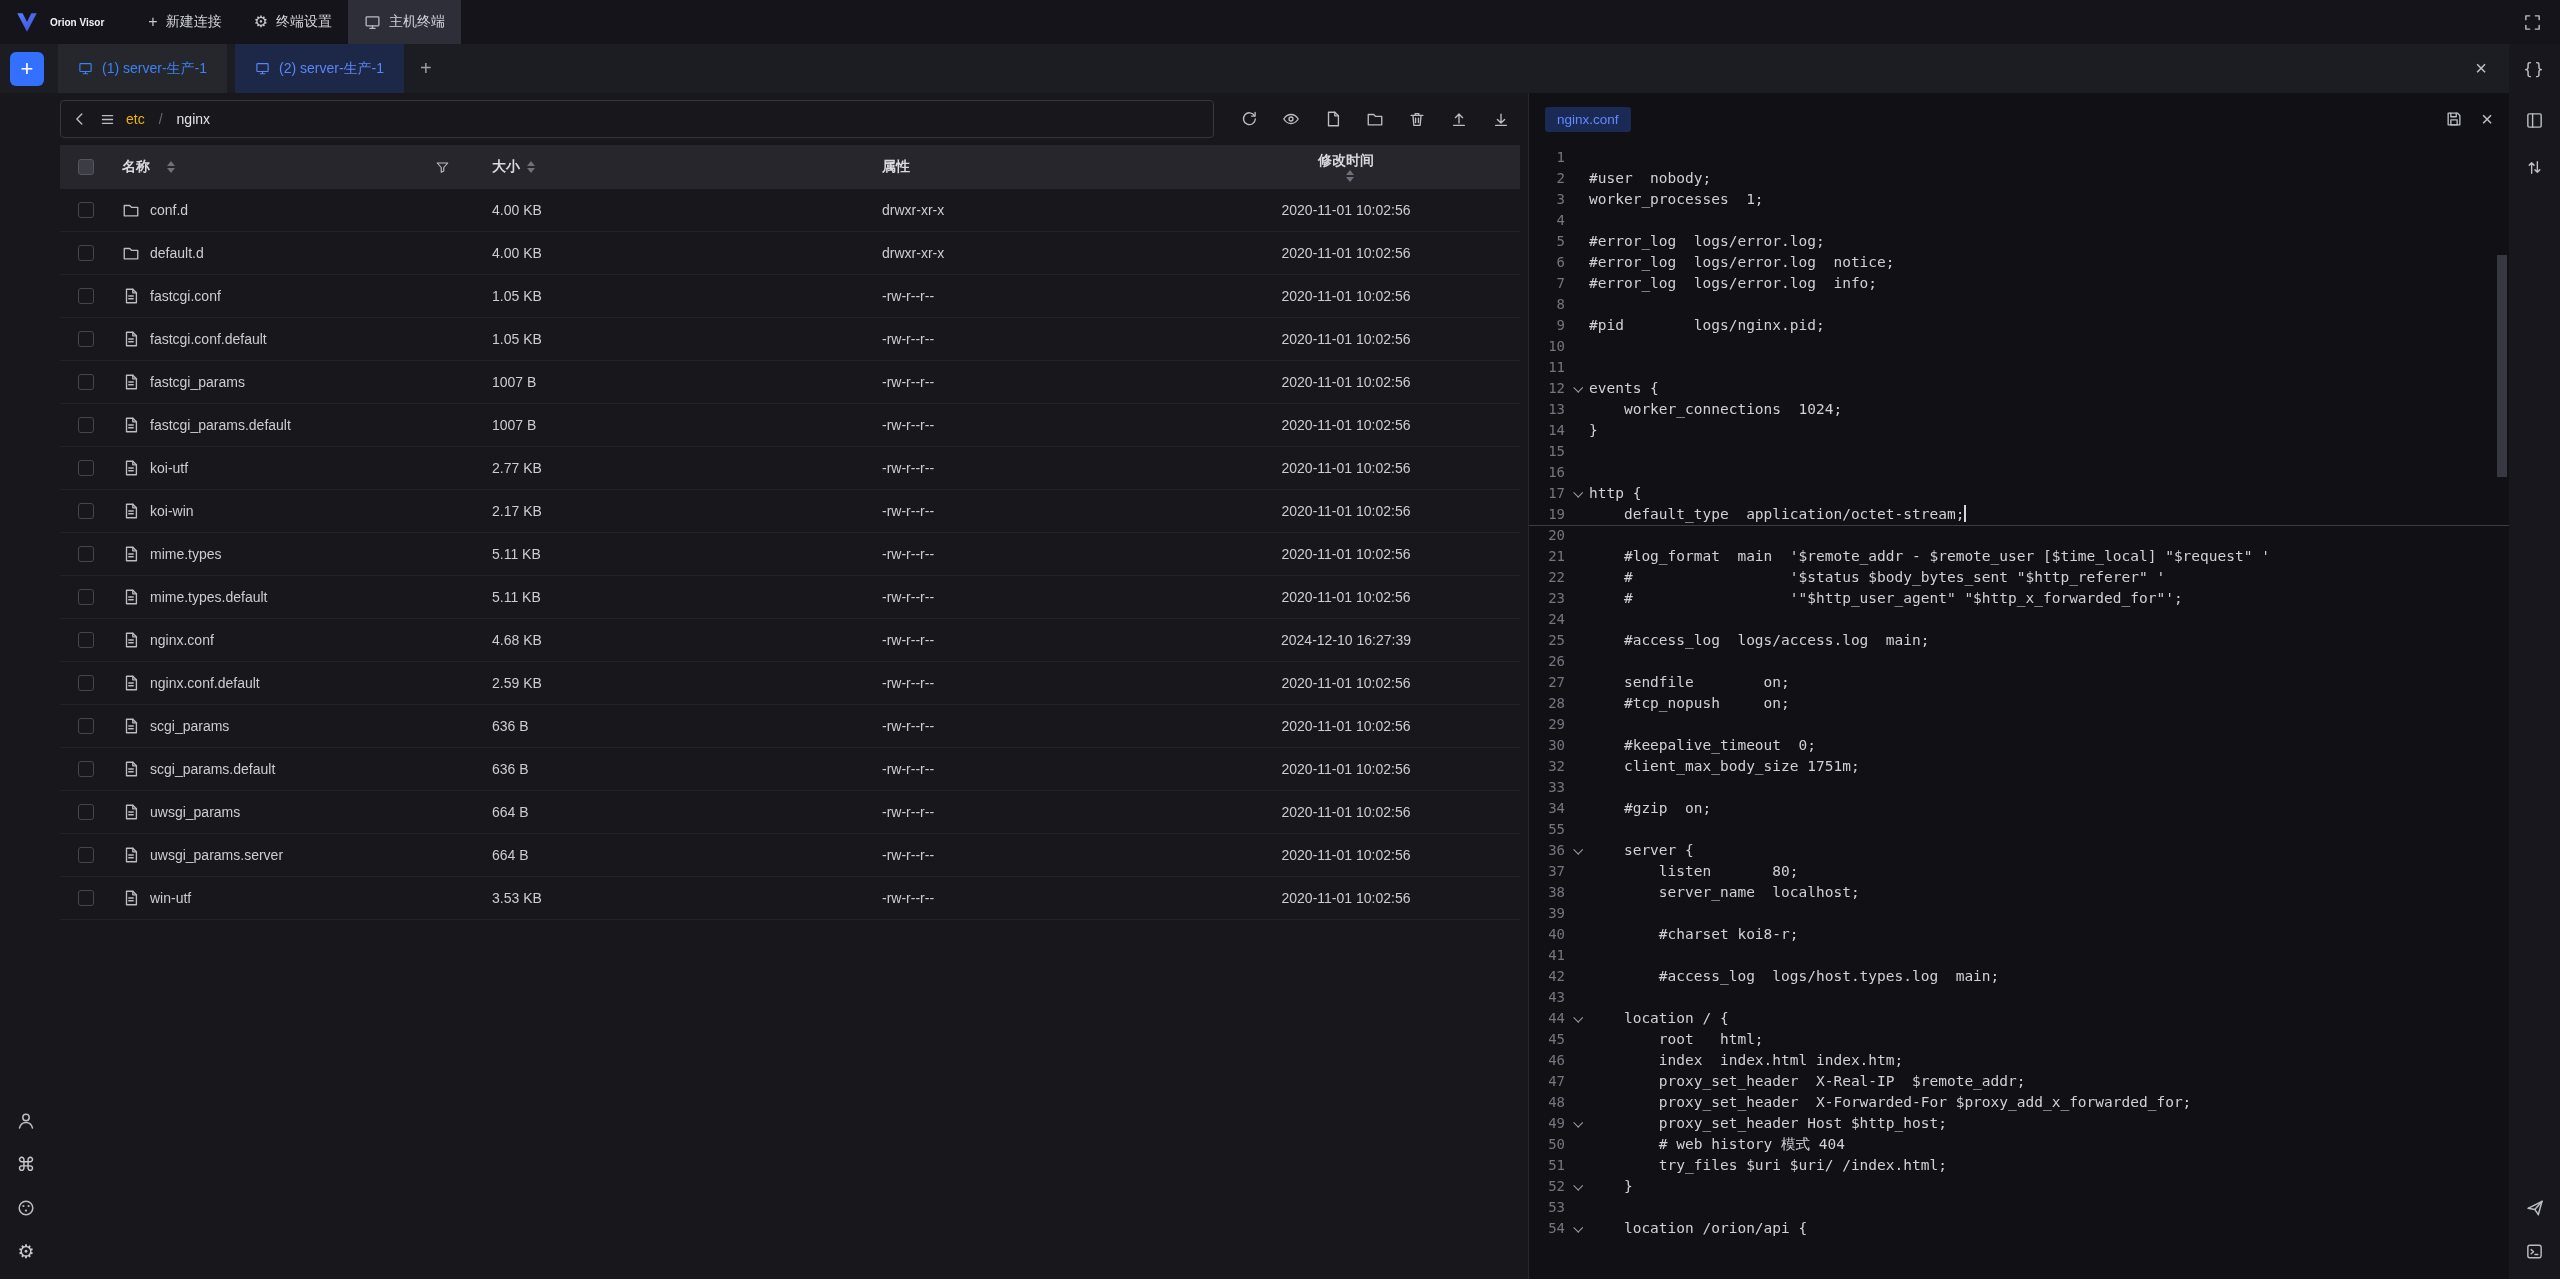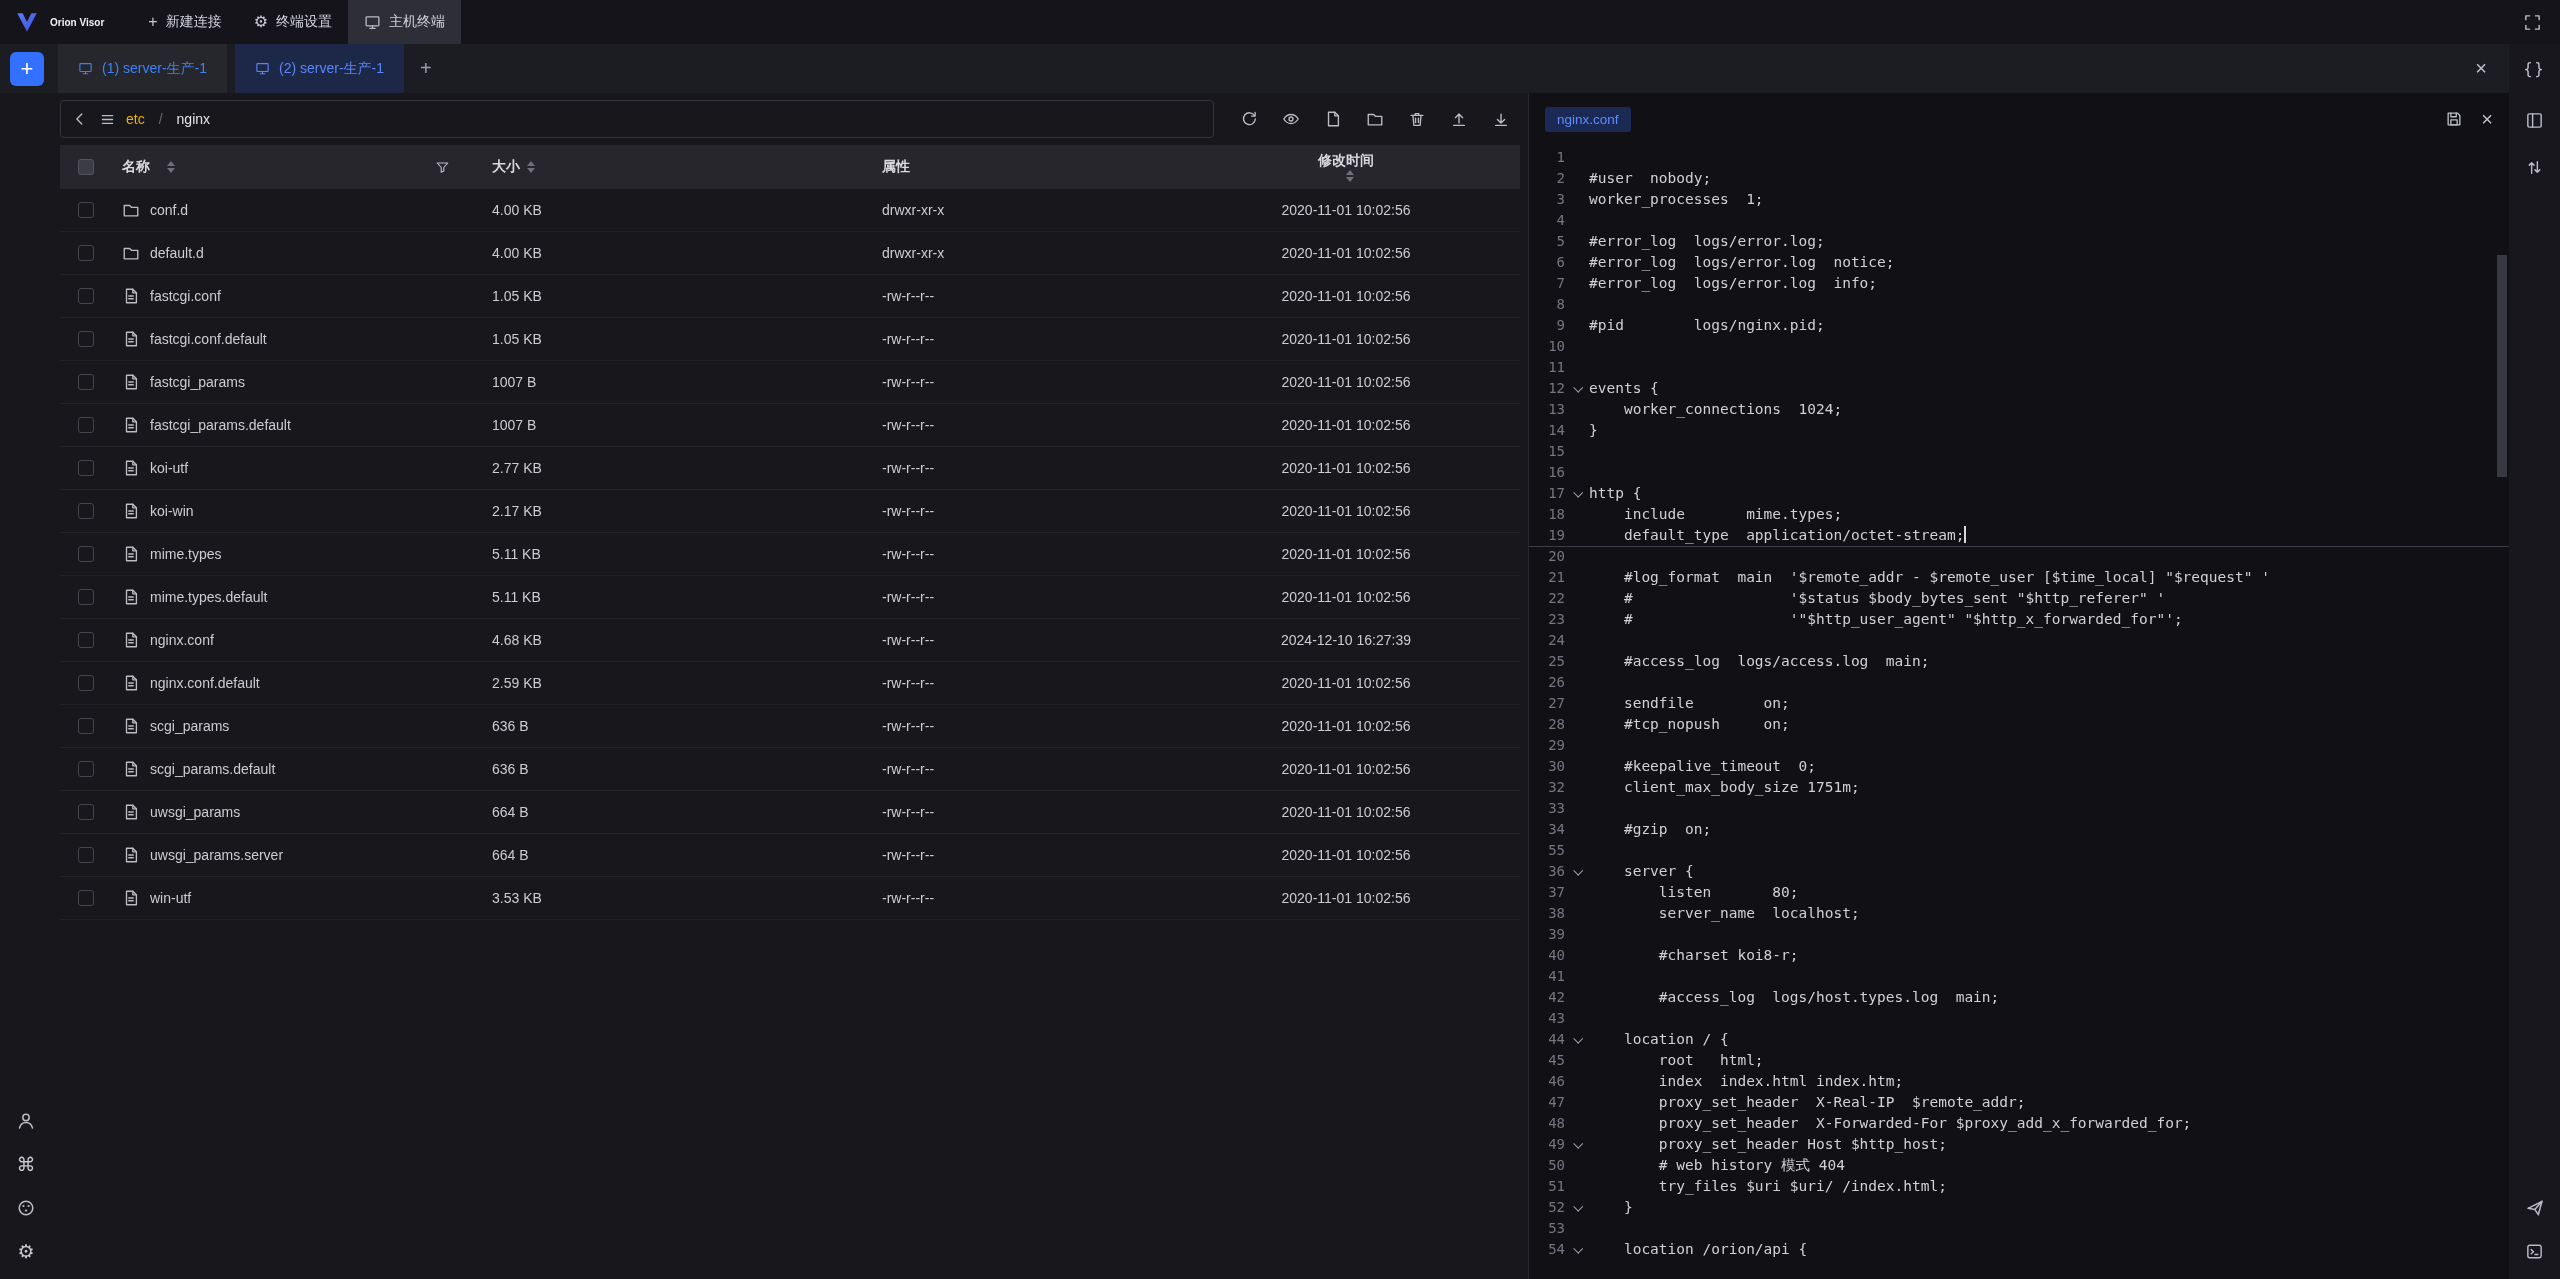--- a/index.html
+++ b/index.html
@@ -679,25 +679,20 @@
           <div class="cline">
     <span class="ln">16</span>
     <span class="fold"></span>
     <span class="ct"></span>
   </div>
           <div class="cline has-fold">
     <span class="ln">17</span>
     <span class="fold"><span class="chev"></span></span>
     <span class="ct">http {</span>
   </div>
-          <div class="cline">
-    <span class="ln">18</span>
-    <span class="fold"></span>
-    <span class="ct">    include       mime.types;</span>
-  </div>
           <div class="cline current">
     <span class="ln">19</span>
     <span class="fold"></span>
     <span class="ct">    default_type  application/octet-stream;<span class="cursor"></span></span>
   </div>
           <div class="cline">
     <span class="ln">20</span>
     <span class="fold"></span>
     <span class="ct"></span>
   </div>

